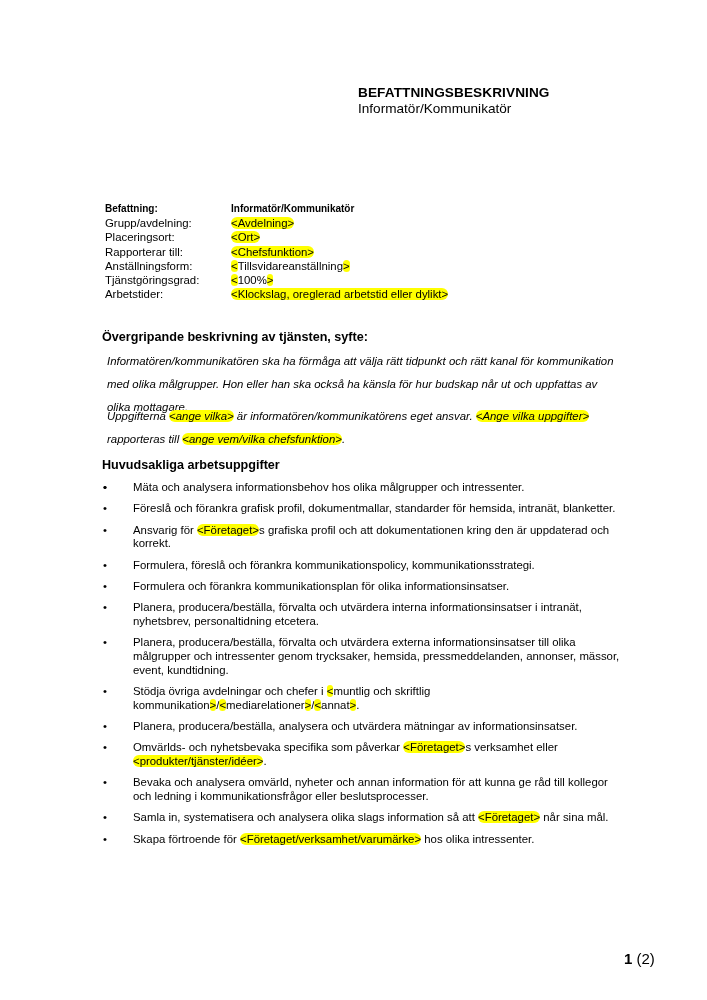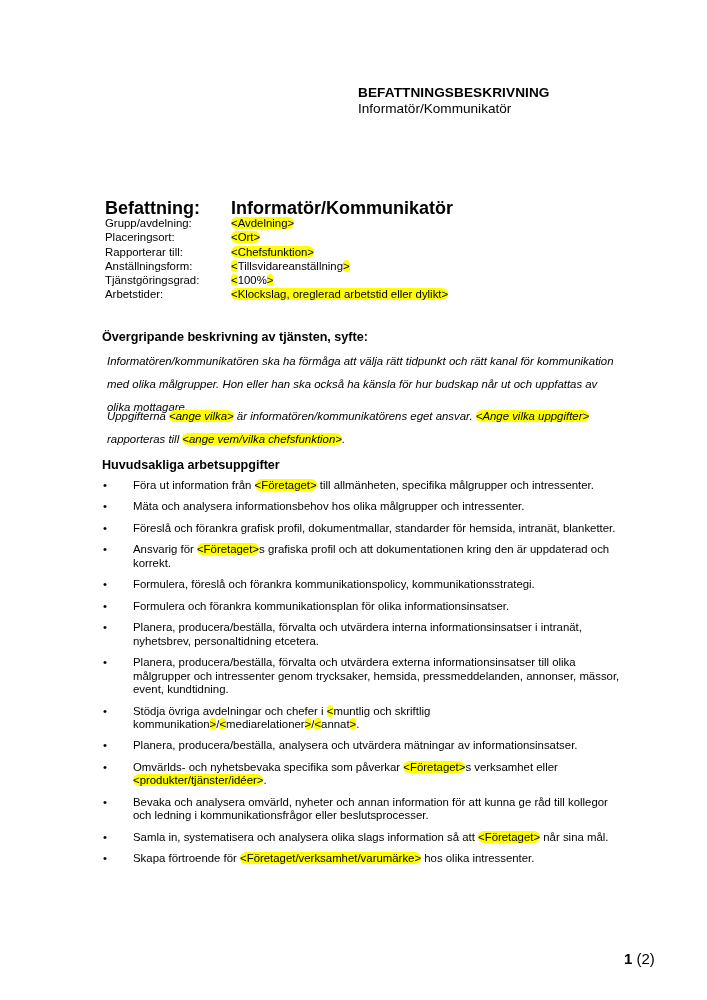--- a/index.html
+++ b/index.html
@@ -9,21 +9,21 @@
     font-size: 11.4px;
   }
   .hl { background: #ffff00; border-radius: 6px; }
   .doc-header { position: absolute; left: 358px; top: 85px; }
   .doc-title { font-weight: bold; font-size: 13.6px; line-height: 16px; letter-spacing: 0.1px; }
   .doc-subtitle { font-size: 13.6px; line-height: 16px; }
 
   .info-table { position: absolute; left: 105px; top: 201px; border-collapse: collapse; }
   .info-table td { padding: 0; vertical-align: top; line-height: 14.3px; }
   .info-table td.lbl { width: 126px; }
-  .info-table tr.head td { font-weight: bold; font-size: 18px; line-height: 15px; }
+  .info-table tr.head td { font-weight: bold; font-size: 10px; line-height: 15px; }
 
   .section { position: absolute; left: 102px; width: 520px; }
   .section h2 { margin: 0; font-size: 12.6px; font-weight: bold; line-height: 15px; }
   .section p { margin: 5px; line-height: 23px; font-style: italic; }
 
   .tasks { position: absolute; left: 102px; top: 458px; width: 520px; }
   .tasks h2 { margin: 0 0 6px 0; font-size: 12.6px; font-weight: bold; line-height: 15px; }
   .tasks ul { list-style: none; margin: 0; padding: 0; }
   .tasks li { position: relative; padding-left: 31px; line-height: 13.6px; margin-bottom: 7.8px; }
   .tasks li .bullet { position: absolute; left: 1px; top: 0; }
@@ -77,21 +77,21 @@
   <p>Informatören/kommunikatören ska ha förmåga att välja rätt tidpunkt och rätt kanal för kommunikation med olika målgrupper. Hon eller han ska också ha känsla för hur budskap når ut och uppfattas av olika mottagare.</p>
 </div>
 
 <div class="section" style="top:400px;">
   <p><span>Uppgifterna </span><span class="hl">&lt;ange vilka&gt;</span><span> är informatören/kommunikatörens eget ansvar. </span><span class="hl">&lt;Ange vilka uppgifter&gt;</span><span> rapporteras till </span><span class="hl">&lt;ange vem/vilka chefsfunktion&gt;</span><span>.</span></p>
 </div>
 
 <div class="tasks">
   <h2>Huvudsakliga arbetsuppgifter</h2>
   <ul>
-    <li><span class="bullet">•</span><span><span>Föra ut information från </span><span class="hl">&lt;Företaget&gt;</span><span> till allmänheten, specifika målgrupper och intressenter.</span></span></li>
+    <li><span class="bullet">•</span></li>
     <li><span class="bullet">•</span><span><span>Mäta och analysera informationsbehov hos olika målgrupper och intressenter.</span></span></li>
     <li><span class="bullet">•</span><span><span>Föreslå och förankra grafisk profil, dokumentmallar, standarder för hemsida, intranät, blanketter.</span></span></li>
     <li><span class="bullet">•</span><span><span>Ansvarig för </span><span class="hl">&lt;Företaget&gt;</span><span>s grafiska profil och att dokumentationen kring den är uppdaterad och korrekt.</span></span></li>
     <li><span class="bullet">•</span><span><span>Formulera, föreslå och förankra kommunikationspolicy, kommunikationsstrategi.</span></span></li>
     <li><span class="bullet">•</span><span><span>Formulera och förankra kommunikationsplan för olika informationsinsatser.</span></span></li>
     <li><span class="bullet">•</span><span><span>Planera, producera/beställa, förvalta och utvärdera interna informationsinsatser i intranät, nyhetsbrev, personaltidning etcetera.</span></span></li>
     <li><span class="bullet">•</span><span><span>Planera, producera/beställa, förvalta och utvärdera externa informationsinsatser till olika målgrupper och intressenter genom trycksaker, hemsida, pressmeddelanden, annonser, mässor, event, kundtidning.</span></span></li>
     <li><span class="bullet">•</span><span><span>Stödja övriga avdelningar och chefer i </span><span class="hl">&lt;</span><span>muntlig och skriftlig kommunikation</span><span class="hl">&gt;</span><span>/</span><span class="hl">&lt;</span><span>mediarelationer</span><span class="hl">&gt;</span><span>/</span><span class="hl">&lt;</span><span>annat</span><span class="hl">&gt;</span><span>.</span></span></li>
     <li><span class="bullet">•</span><span><span>Planera, producera/beställa, analysera och utvärdera mätningar av informationsinsatser.</span></span></li>
     <li><span class="bullet">•</span><span><span>Omvärlds- och nyhetsbevaka specifika som påverkar </span><span class="hl">&lt;Företaget&gt;</span><span>s verksamhet eller </span><span class="hl">&lt;produkter/tjänster/idéer&gt;</span><span>.</span></span></li>

